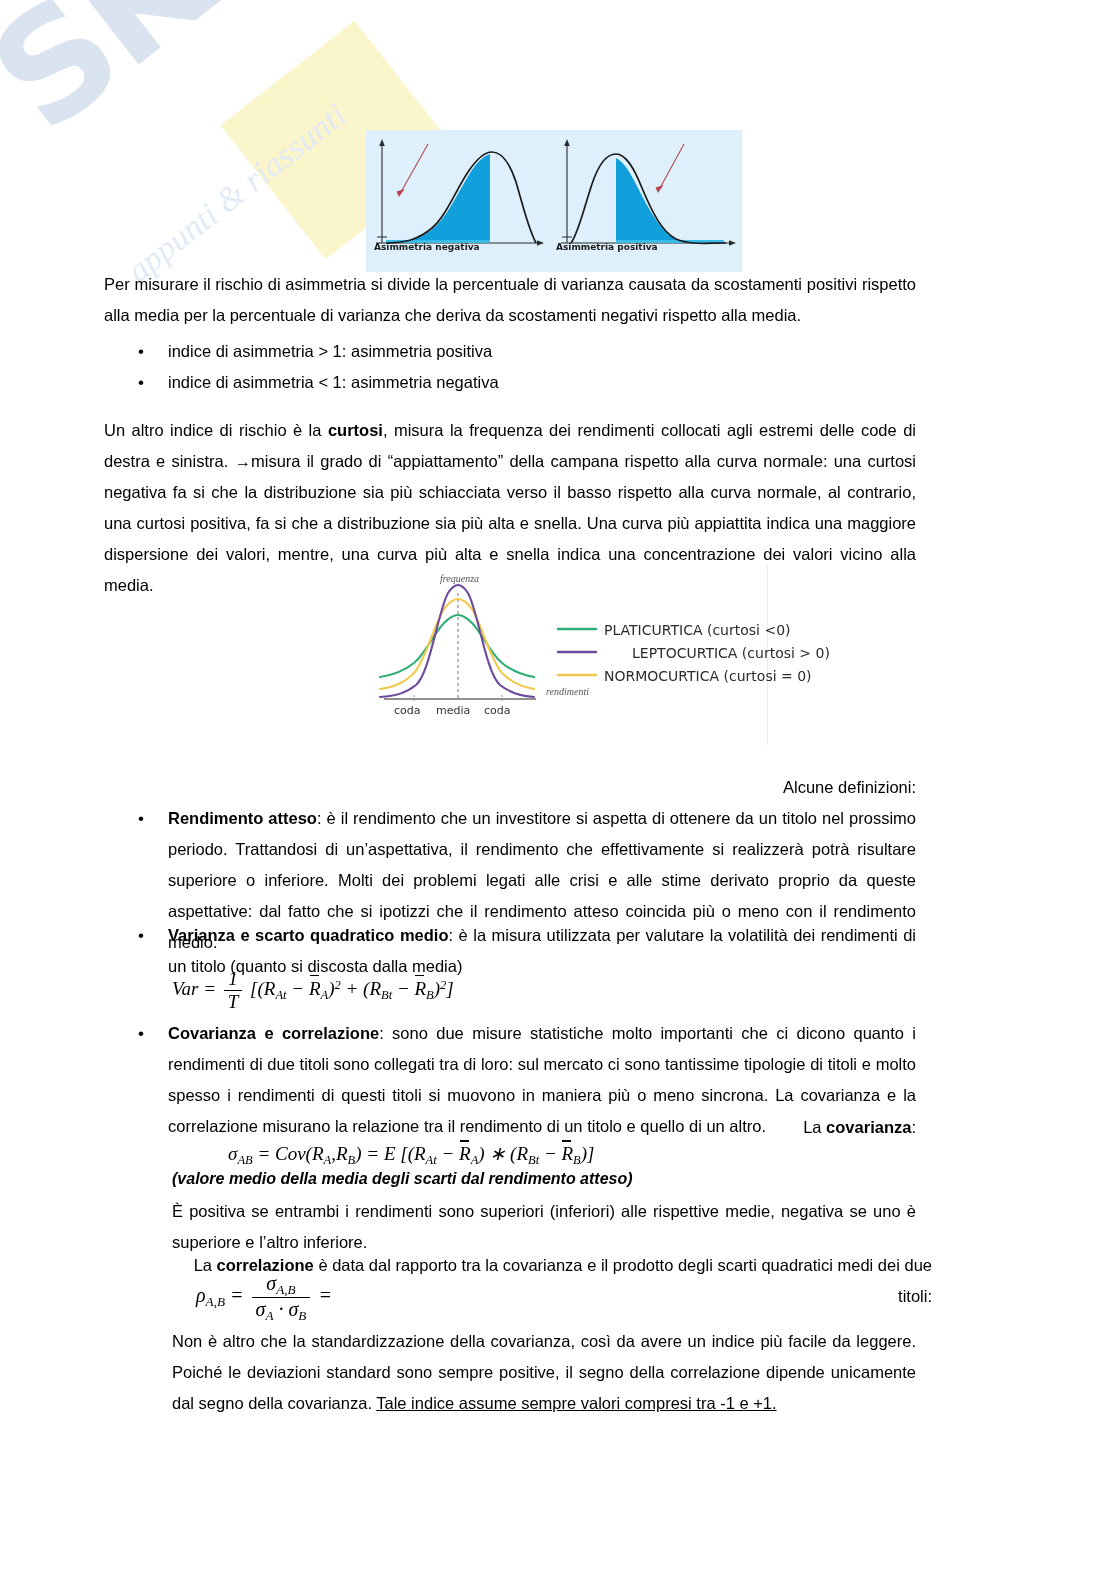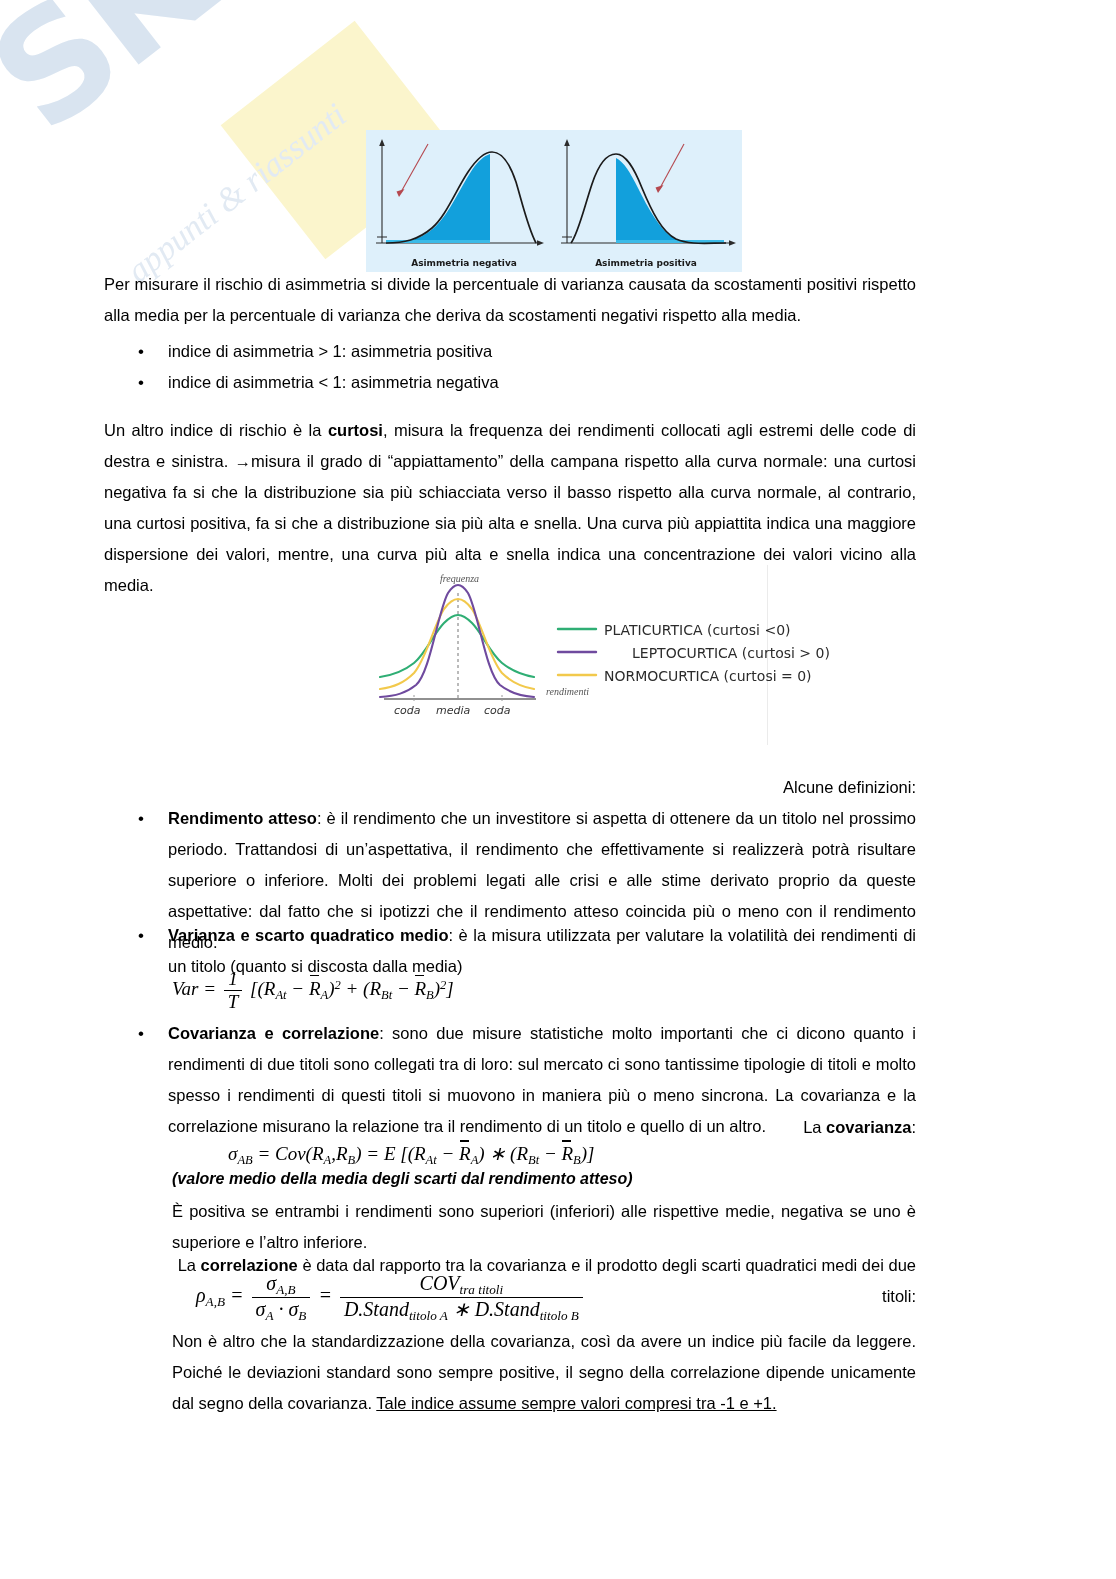--- a/index.html
+++ b/index.html
@@ -103,26 +103,25 @@
     position: absolute;
     left: 366px;
     top: 130px;
     width: 376px;
     height: 142px;
     background: #def0fb;
     z-index: 2;
   }
   #fig-skew .cap {
     position: absolute;
-    bottom: 4px;
+    bottom: 20px;
     font-family: "DejaVu Sans", sans-serif;
     font-weight: bold;
     font-size: 9px;
     color: #1a1a1a;
-    text-align: center;
     width: 180px;
   }
   #fig-skew .cap.neg { left: 8px; }
   #fig-skew .cap.pos { left: 190px; }
 
   
   #fig-kurt {
     position: absolute;
     left: 372px;
     top: 565px;
@@ -150,21 +149,20 @@
     font-size: 10px;
     color: #555;
     white-space: nowrap;
   }
   .tick-label {
     position: absolute;
     font-family: "DejaVu Sans", sans-serif;
     font-size: 11px;
     color: #333;
     white-space: nowrap;
-    font-style: italic;
   }
 
   
   .formula {
     position: absolute;
     font-family: "Liberation Serif", serif;
     font-style: italic;
     font-size: 19px;
     color: #000;
     white-space: nowrap;
@@ -361,32 +359,28 @@
       <span>=</span>
       <span>Cov(R<sub>A</sub>,R<sub>B</sub>)</span>
       <span>=</span>
       <span>E [(R<sub>At</sub> − <span class="ovl">R</span><sub>A</sub>) ∗ (R<sub>Bt</sub> − <span class="ovl">R</span><sub>B</sub>)]</span>
     </div>
 
     <div class="fnote" style="left:172px; top:1170px;">(valore medio della media degli scarti dal rendimento atteso)</div>
 
     <div class="para" style="left:172px; top:1196px; width:744px;">È positiva se entrambi i rendimenti sono superiori (inferiori) alle rispettive medie, negativa se uno è superiore e l’altro inferiore.</div>
 
-    <div class="para left" style="left:172px; top:1250px; width:744px;"><span>La </span><b>correlazione</b><span> è data dal rapporto tra la covarianza e il prodotto degli scarti quadratici medi dei due titoli:</span></div>
+    <div class="para left" style="left:188px; top:1250px; width:744px;"><span>La </span><b>correlazione</b><span> è data dal rapporto tra la covarianza e il prodotto degli scarti quadratici medi dei due titoli:</span></div>
 
     <div class="formula" style="left:196px; top:1272px; font-size:20px;">
       <span>ρ<sub>A,B</sub></span>
       <span>=</span>
       <span class="frac">
         <span class="num">σ<sub>A,B</sub></span>
         <span class="den">σ<sub>A</sub> · σ<sub>B</sub></span>
       </span>
       <span>=</span>
-      <span class="frac">
-        <span class="num">COV<sub>tra titoli</sub></span>
-        <span class="den">D.Stand<sub>titolo A</sub> ∗ D.Stand<sub>titolo B</sub></span>
-      </span>
     </div>
 
     <div class="para" style="left:172px; top:1326px; width:744px;"><span>Non è altro che la standardizzazione della covarianza, così da avere un indice più facile da leggere. Poiché le deviazioni standard sono sempre positive, il segno della correlazione dipende unicamente dal segno della covarianza. </span><u>Tale indice assume sempre valori compresi tra -1 e +1.</u></div>
 
   </div>
 </div>
 
 </body></html>

